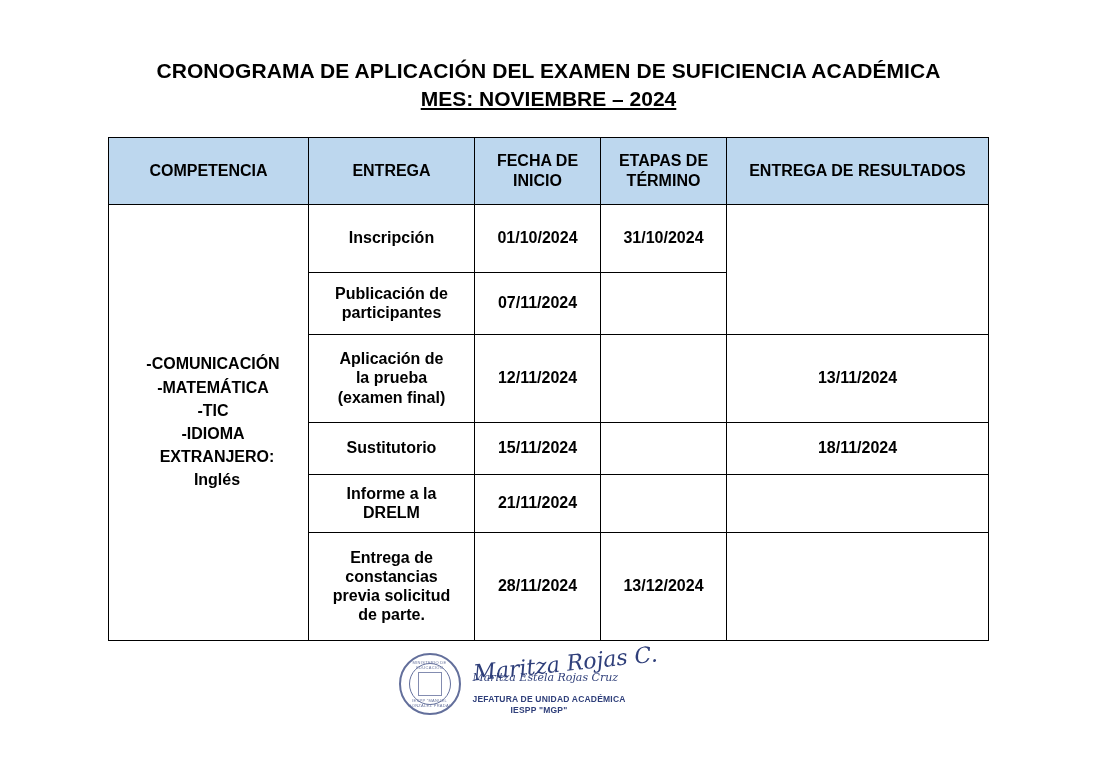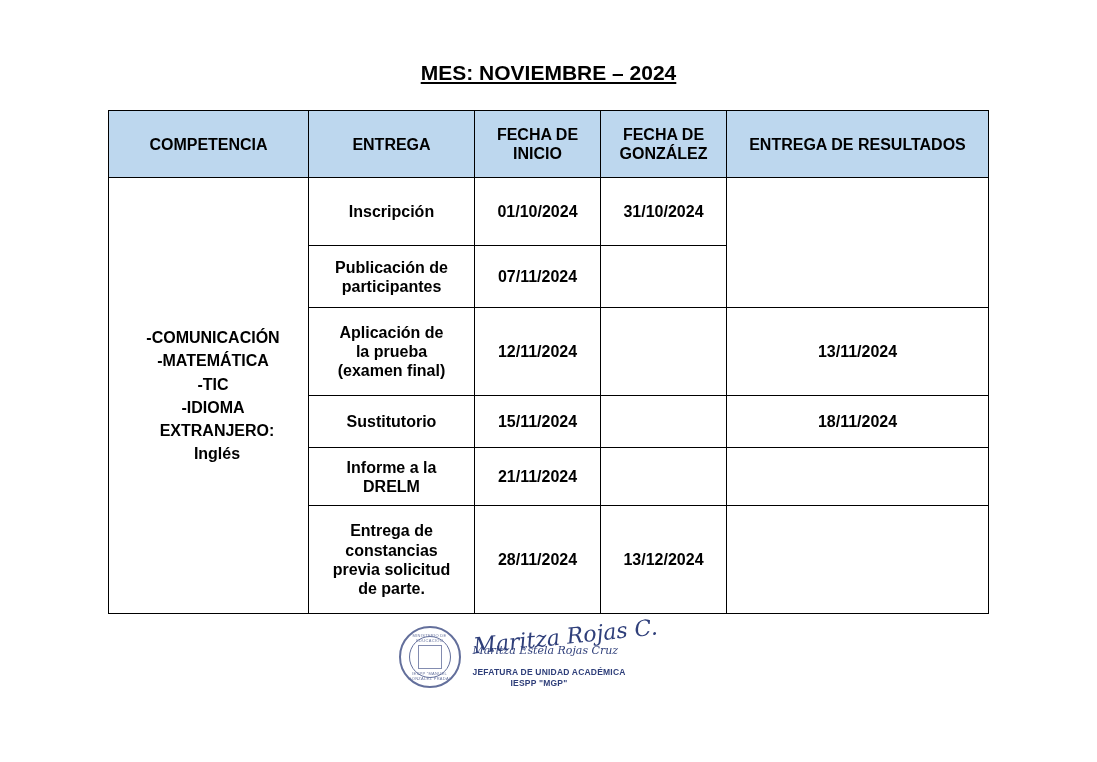--- a/index.html
+++ b/index.html
@@ -190,38 +190,39 @@
     letter-spacing: 0.2px;
     white-space: nowrap;
   }
 </style>
 </head>
 <body>
 
 <div class="page">
 
   <div class="title-block">
+    <div class="title-line1">CRONOGRAMA DE APLICACIÓN DEL EXAMEN DE SUFICIENCIA ACADÉMICA</div>
     <div class="title-line2">MES: NOVIEMBRE – 2024</div>
   </div>
 
   <div class="table-wrap">
     <table class="sched">
       <colgroup>
         <col class="c-comp">
         <col class="c-etapa">
         <col class="c-ini">
         <col class="c-fin">
         <col class="c-res">
       </colgroup>
       <thead>
         <tr>
           <th>COMPETENCIA</th>
           <th>ENTREGA</th>
           <th>FECHA DE INICIO</th>
-          <th>FECHA DE GONZÁLEZ</th>
+          <th>ETAPAS DE TÉRMINO</th>
           <th>ENTREGA DE RESULTADOS</th>
         </tr>
       </thead>
       <tbody>
         <tr class="r1">
           <td class="competencia" rowspan="6">
             <div>-COMUNICACIÓN</div>
             <div>-MATEMÁTICA</div>
             <div>-TIC</div>
             <div>-IDIOMA</div>

